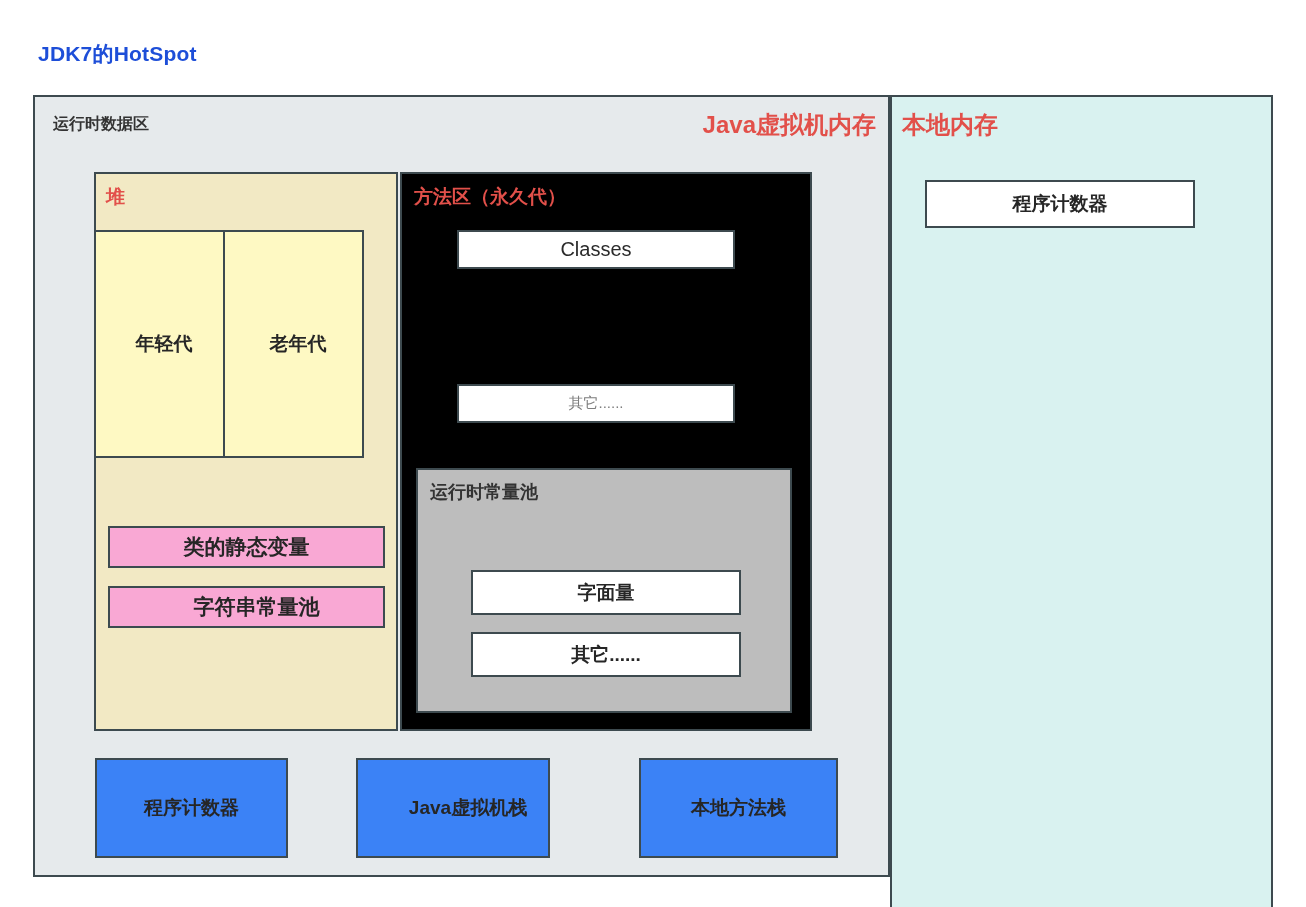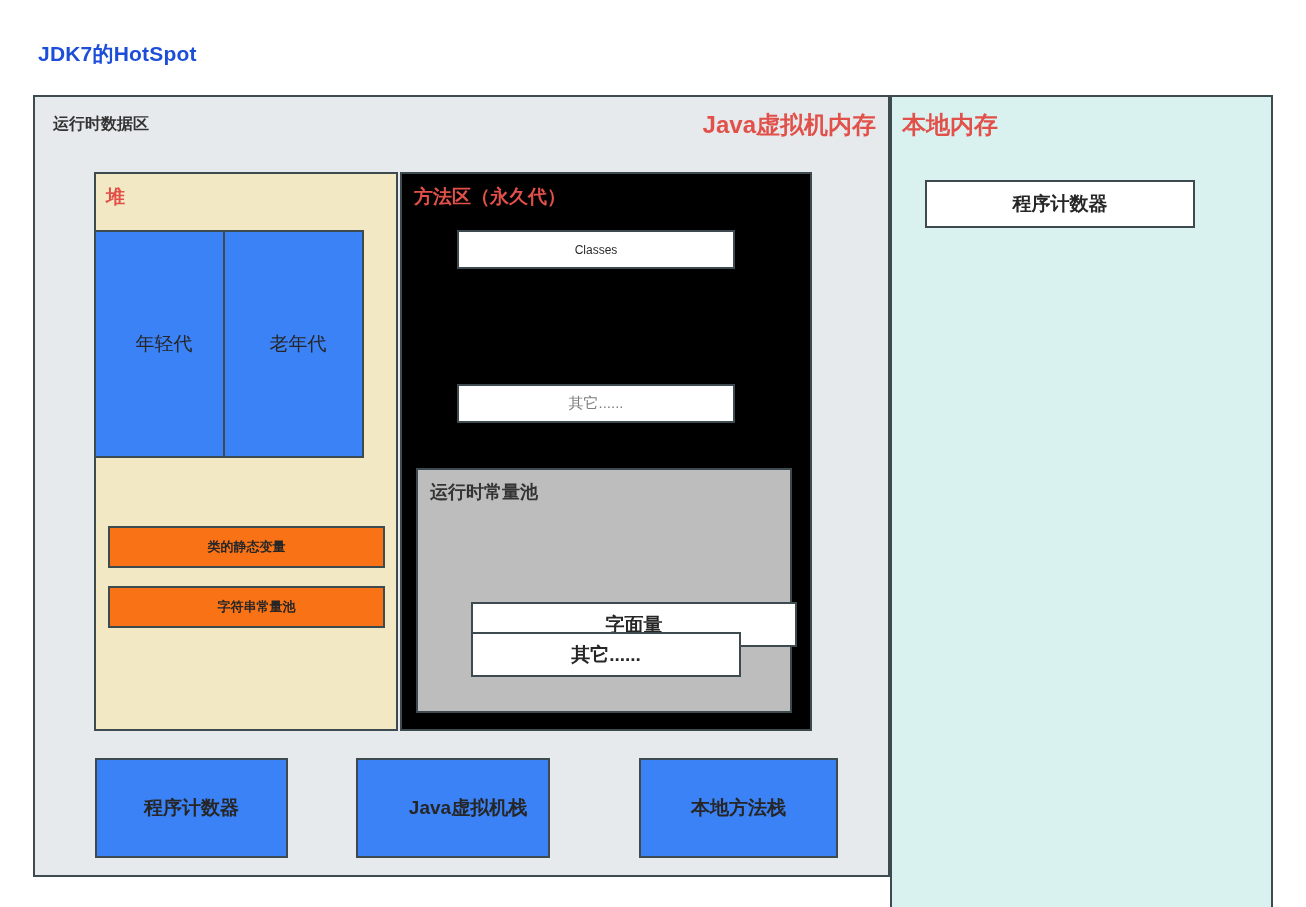--- a/index.html
+++ b/index.html
@@ -59,40 +59,40 @@
     background: #f2e9c4;
     border: 2.5px solid #3d4a4f;
   }
   #heap-title {
     left: 10px; top: 10px;
     font-size: 19px;
     font-weight: bold;
     color: #e2504a;
   }
   .gen-box {
-    background: #3b82f6;
-    border: 2.5px solid #3d4a4f;
-    display: flex;
-    align-items: center;
-    justify-content: center;
-    font-size: 19px;
-    font-weight: normal;
+    background: #fef9c3;
+    border: 2.5px solid #3d4a4f;
+    display: flex;
+    align-items: center;
+    justify-content: center;
+    font-size: 19px;
+    font-weight: bold;
     color: #262626;
     padding-left: 9px;
   }
   #young-gen { left: 94px; top: 230px; width: 131px; height: 228px; }
   #old-gen   { left: 223px; top: 230px; width: 141px; height: 228px; }
 
   .red-chip {
-    background: #f97316;
-    border: 2.5px solid #3d4a4f;
-    display: flex;
-    align-items: center;
-    justify-content: center;
-    font-size: 13px;
+    background: #f9a8d4;
+    border: 2.5px solid #3d4a4f;
+    display: flex;
+    align-items: center;
+    justify-content: center;
+    font-size: 21px;
     font-weight: bold;
     color: #262626;
   }
   #static-vars    { left: 108px; top: 526px; width: 277px; height: 42px; }
   #string-pool    { left: 108px; top: 586px; width: 277px; height: 42px; padding-left: 20px; }
 
   
   #method-area-box {
     left: 400px; top: 172px;
     width: 412px; height: 559px;
@@ -107,21 +107,21 @@
   }
   .white-chip {
     background: #ffffff;
     border: 2.5px solid #3d4a4f;
     display: flex;
     align-items: center;
     justify-content: center;
   }
   #classes-chip {
     left: 457px; top: 230px; width: 278px; height: 39px;
-    font-size: 12px; color: #2b2b2b; font-weight: normal;
+    font-size: 20px; color: #2b2b2b; font-weight: normal;
   }
   #other-chip-method {
     left: 457px; top: 384px; width: 278px; height: 39px;
     font-size: 15px; color: #7e7e7e; font-weight: normal;
   }
 
   
   #constant-pool-box {
     left: 416px; top: 468px;
     width: 376px; height: 245px;
@@ -129,21 +129,21 @@
     border: 2.5px solid #3d4a4f;
   }
   #constant-pool-title {
     left: 12px; top: 10px;
     font-size: 18px;
     font-weight: 600;
     color: #333;
     text-align: center;
   }
   #literal-chip {
-    left: 471px; top: 602px; width: 326px; height: 45px;
+    left: 471px; top: 570px; width: 270px; height: 45px;
     font-size: 19px; font-weight: bold; color: #262626;
   }
   #other-chip-pool {
     left: 471px; top: 632px; width: 270px; height: 45px;
     font-size: 19px; font-weight: bold; color: #262626;
   }
 
   
   .green-box {
     background: #3b82f6;

